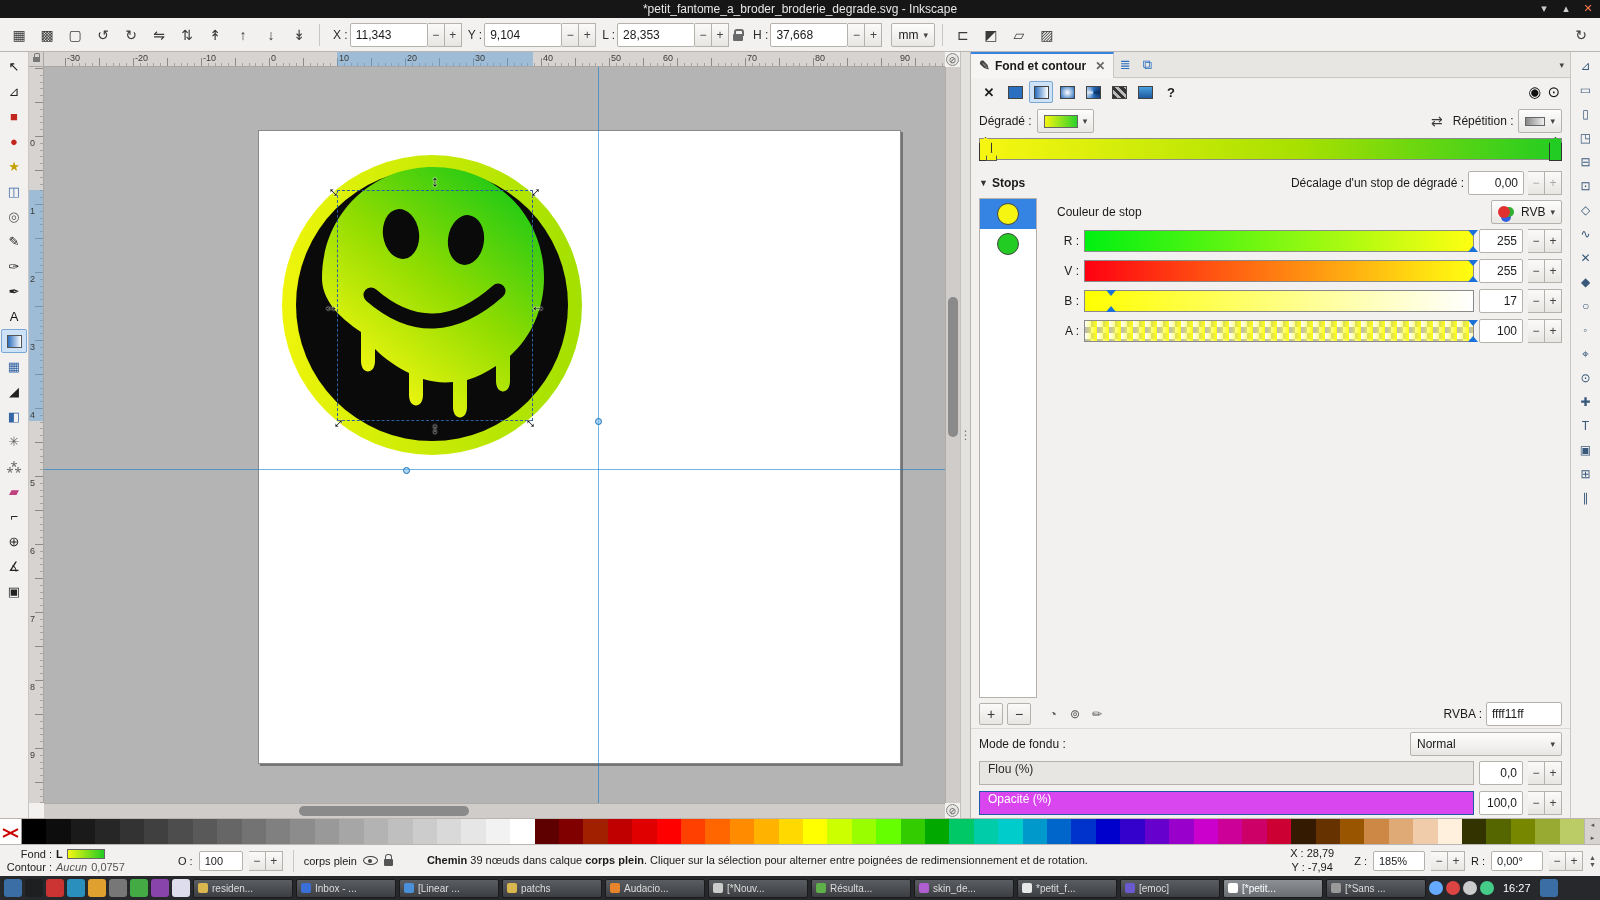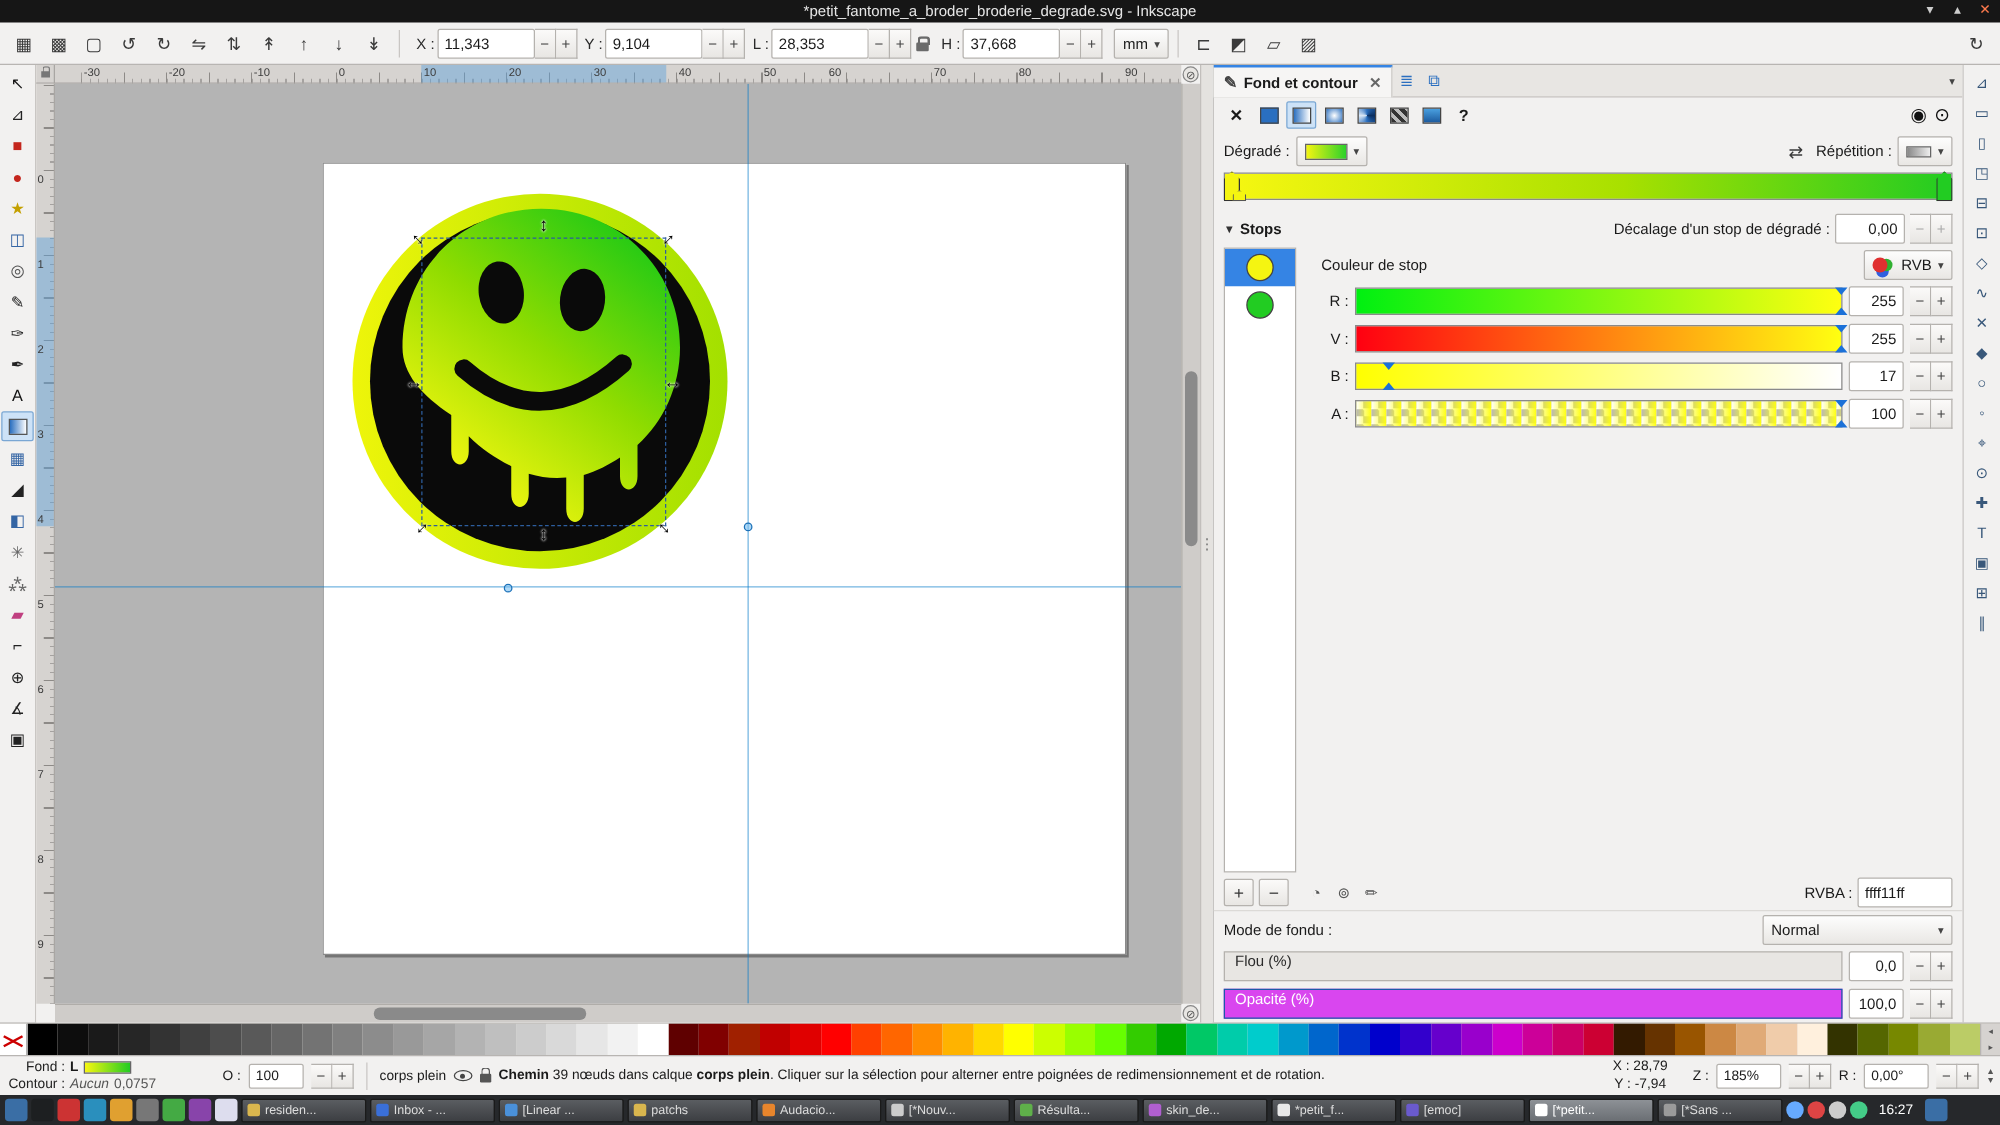--- a/index.html
+++ b/index.html
@@ -151,21 +151,21 @@
   .fs-block { display:flex; flex-direction:column; justify-content:center; gap:1px; width:168px; }
   .fs-row { display:flex; align-items:center; gap:4px; }
   .fs-label { width:48px; text-align:right; color:#222; }
   .grad-chip2 { width:38px; height:10px; border:1px solid #666; background:linear-gradient(90deg,#f7f711,#22cc22); }
   .aucun { font-style:italic; color:#555; }
   .o-field { width:44px; height:20px; }
   .eye-icon { position:relative; width:15px; height:9px; border:1.5px solid #444; border-radius:50%; }
   .eye-icon::after { content:""; position:absolute; left:4px; top:1.5px; width:4px; height:4px; background:#444; border-radius:50%; }
   .lock2 { position:relative; width:9px; height:7px; background:#555; border-radius:1px; margin-top:4px; }
   .lock2::before { content:""; position:absolute; left:1px; top:-5px; width:5px; height:5px; border:1.5px solid #555; border-bottom:none; border-radius:3px 3px 0 0; }
-  .msg { flex:1 1 auto; line-height:1.25; color:#1a1a1a; overflow:hidden; }
+  .msg { flex:1 1 auto; line-height:1.25; color:#1a1a1a; overflow:hidden;margin-left:28px; }
   .xy-block { display:flex; flex-direction:column; align-items:center; line-height:1.2; width:72px; }
   .sb-num { height:20px; }
   .updn { display:flex; flex-direction:column; font-size:7px; color:#555; }
 
   
   .taskbar { height:24px; flex:0 0 24px; background:#26282b; display:flex; align-items:center; gap:3px; padding:0 4px; }
   .tk-icon { width:18px; height:18px; border-radius:3px; flex:0 0 18px; }
   .tk-win { flex:1 1 0; max-width:100px; height:19px; background:linear-gradient(#5a5d61,#3c3e42); border:1px solid #1a1a1a; border-radius:2px; color:#ddd; font-size:10px; display:flex; align-items:center; gap:4px; padding:0 4px; overflow:hidden; white-space:nowrap; }
   .tk-win.active { background:linear-gradient(#8d9196,#6a6e73); color:#fff; }
   .tk-win .wicon { width:10px; height:10px; flex:0 0 10px; border-radius:2px; }

